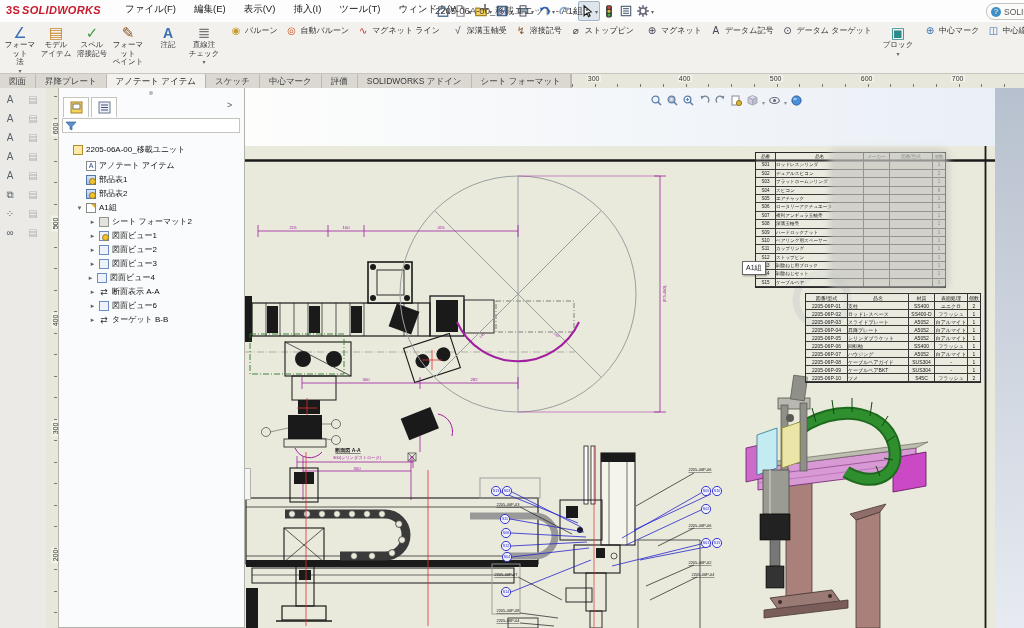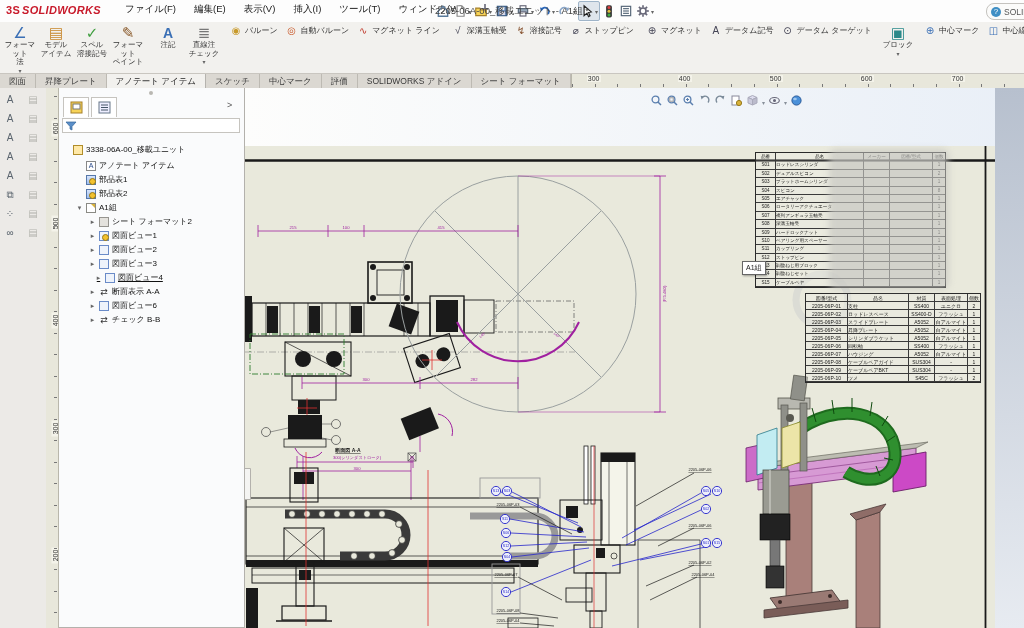--- a/index.html
+++ b/index.html
@@ -977,21 +977,21 @@
     <div class="abs" id="fm-collapse">&gt;</div>
     <div class="abs" id="fm-filter">
       <svg width="12" height="12">
         <polygon points="1,2 11,2 7,6.5 7,10 5,9 5,6.5" fill="#5b8fc9" stroke="#33669a" stroke-width="0.7"></polygon>
       </svg>
     </div>
     <div class="abs" id="fm-tree">
         <div class="trow" style="top: 5px; left: 4px;">
           <span class="tarrow"></span>
           <span class="ticon ic-root"></span>
-          <span>3338-06A-00_移載ユニット</span>
+          <span>2205-06A-00_移載ユニット</span>
         </div>
         <div class="trow" style="top: 21px; left: 17px;">
           <span class="tarrow"></span>
           <span class="ticon ic-annot">A</span>
           <span>アノテート アイテム</span>
         </div>
         <div class="trow" style="top: 35px; left: 17px;">
           <span class="tarrow"></span>
           <span class="ticon ic-bom"></span>
           <span>部品表1</span>
@@ -1019,36 +1019,36 @@
         <div class="trow" style="top: 105px; left: 30px;">
           <span class="tarrow">▸</span>
           <span class="ticon ic-view"></span>
           <span>図面ビュー2</span>
         </div>
         <div class="trow" style="top: 119px; left: 30px;">
           <span class="tarrow">▸</span>
           <span class="ticon ic-view"></span>
           <span>図面ビュー3</span>
         </div>
-        <div class="trow" style="top: 133px; left: 36px; text-decoration: underline;">
+        <div class="trow" style="top: 133px; left: 28px;">
           <span class="tarrow">▸</span>
           <span class="ticon ic-view"></span>
           <span>図面ビュー4</span>
         </div>
         <div class="trow" style="top: 147px; left: 30px;">
           <span class="tarrow">▸</span>
           <span class="ticon ic-sec">⇄</span>
           <span>断面表示 A-A</span>
         </div>
         <div class="trow" style="top: 161px; left: 30px;">
           <span class="tarrow">▸</span>
           <span class="ticon ic-view"></span>
           <span>図面ビュー6</span>
         </div>
         <div class="trow" style="top: 175px; left: 30px;">
           <span class="tarrow">▸</span>
           <span class="ticon ic-sec">⇄</span>
-          <span>チェック B-B</span>
+          <span>ターゲット B-B</span>
         </div>
       </div>
   </div>
 
 </div>
 
 </body></html>

